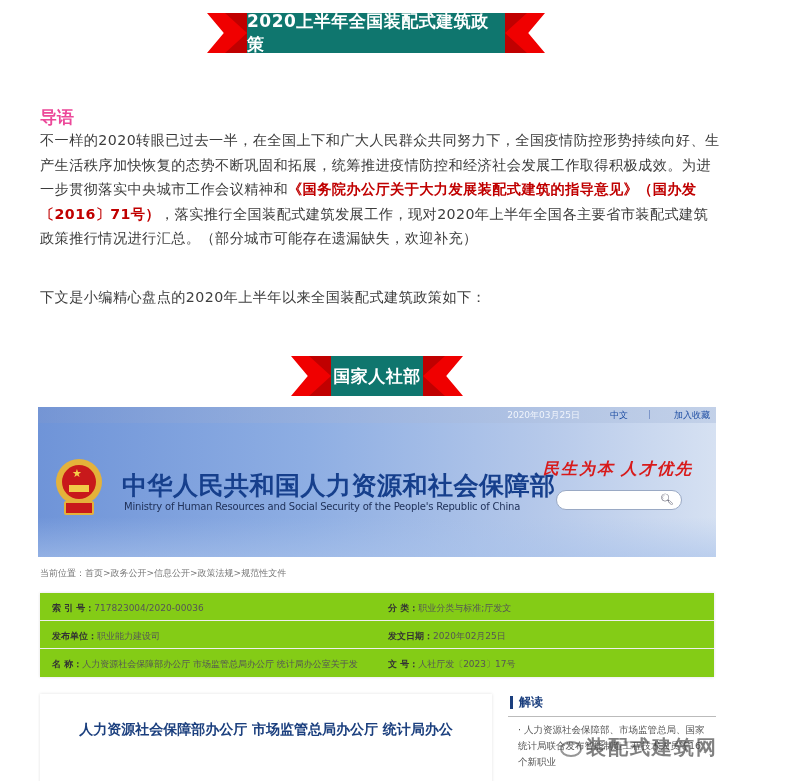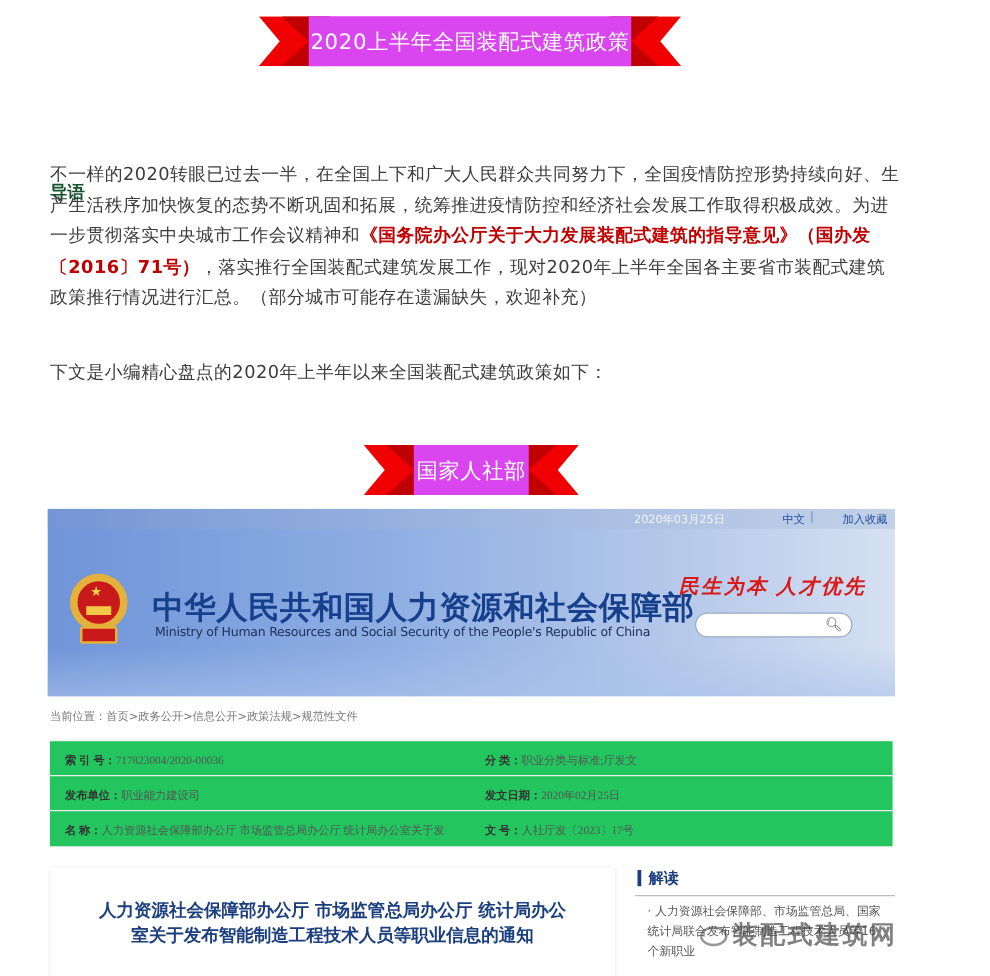--- a/index.html
+++ b/index.html
@@ -6,57 +6,57 @@
   html, body { width: 792px; height: 781px; background: #ffffff; overflow: hidden; }
   body { font-family: "DejaVu Sans", "Liberation Sans", sans-serif; color: #333; position: relative; }
 
   
   .ribbon { position: absolute; height: 40px; }
   .ribbon .tail { position: absolute; top: 0; width: 56px; height: 40px; background: #f00000; }
   .ribbon .tail.left { left: 0; clip-path: polygon(0 0, 100% 0, 100% 100%, 0 100%, 30% 50%); }
   .ribbon .tail.right { right: 0; clip-path: polygon(0 0, 100% 0, 70% 50%, 100% 100%, 0 100%); }
   .ribbon .fold-l { position: absolute; top: 0; left: 18px; width: 40px; height: 40px; background: #c00000; clip-path: polygon(0 0, 100% 0, 100% 100%, 0 100%, 55% 50%); }
   .ribbon .fold-r { position: absolute; top: 0; right: 18px; width: 40px; height: 40px; background: #c00000; clip-path: polygon(0 0, 100% 0, 45% 50%, 100% 100%, 0 100%); }
-  .ribbon .body { position: absolute; top: 0; left: 40px; right: 40px; height: 40px; background: #d946ef; color: #fff; font-weight: normal; font-size: 17px; display: flex; align-items: center; justify-content: center; letter-spacing: 0.5px; }
+  .ribbon .body { position: absolute; top: 0; left: 40px; right: 40px; height: 40px; background: #0f766e; color: #fff; font-weight: bold; font-size: 17px; display: flex; align-items: center; justify-content: center; letter-spacing: 0.5px; }
 
   #ribbon1 { left: 207px; top: 13px; width: 338px; }
   #ribbon2 { left: 291px; top: 356px; width: 172px; }
 
-  .lead-title { position: absolute; left: 40px; top: 106px; color: #14532d; font-weight: bold; font-size: 14px; margin-top: 39px; }
+  .lead-title { position: absolute; left: 40px; top: 106px; color: #ec4899; font-weight: bold; font-size: 17px; }
   .lead-text { position: absolute; left: 40px; top: 128px; width: 680px; font-size: 14.2px; line-height: 24.5px; color: #3c3c3c; letter-spacing: 0.4px; }
   .lead-text .hl { color: #c00000; font-weight: bold; }
   .intro { position: absolute; left: 40px; top: 288px; font-size: 14.2px; color: #3c3c3c; letter-spacing: 0.4px; }
 
   
   .site { position: absolute; left: 38px; top: 407px; width: 678px; height: 464px; overflow: hidden; background: #fff; }
   .site-header { position: absolute; left: 0; top: 0; width: 678px; height: 150px;
     background: linear-gradient(90deg, #6f94d8 0%, #8eaee3 40%, #b6c9ea 75%, #d6e1f2 100%); }
   .site-header .topbar { position: absolute; left: 0; top: 0; width: 100%; height: 16px;
     background: linear-gradient(90deg, rgba(120,150,210,0.6), rgba(190,205,230,0.8)); font-size: 9px; color: #4a6aa8; }
   .topbar .date { position: absolute; right: 136px; top: 2px; color: #f0f4fb; }
-  .topbar .lang { position: absolute; right: 72px; top: 2px; color: #1f4ea3; }
+  .topbar .lang { position: absolute; right: 88px; top: 2px; color: #1f4ea3; }
   .topbar .sep { position: absolute; right: 65px; top: 2px; color: #6a86c0; }
   .topbar .fav { position: absolute; right: 6px; top: 2px; color: #1f4ea3; }
   .site-header .hills { position: absolute; left: 0; bottom: 0; width: 100%; height: 40px;
     background: linear-gradient(180deg, rgba(255,255,255,0) 0%, rgba(170,195,235,0.6) 100%); }
   .emblem { position: absolute; left: 18px; top: 52px; width: 46px; height: 58px; }
   .emblem .ring { position: absolute; left: 0; top: 0; width: 46px; height: 46px; border-radius: 50%; background: #e4b23a; }
   .emblem .core { position: absolute; left: 6px; top: 6px; width: 34px; height: 34px; border-radius: 50%; background: #c8191b; }
   .emblem .star { position: absolute; left: 16px; top: 9px; color: #f5d04a; font-size: 11px; line-height: 11px; }
   .emblem .gate { position: absolute; left: 13px; top: 26px; width: 20px; height: 7px; background: #f1cb48; }
   .emblem .ribbonbase { position: absolute; left: 8px; top: 42px; width: 30px; height: 14px; background: #c8191b; border: 2px solid #e4b23a; border-radius: 2px; }
   .ministry-cn { position: absolute; left: 84px; top: 62px; font-size: 25px; font-weight: bold; color: #163f8c; letter-spacing: 0.5px; }
   .ministry-en { position: absolute; left: 86px; top: 94px; font-size: 10px; color: #20325a; letter-spacing: -0.2px; }
   .slogan { position: absolute; left: 505px; top: 52px; font-size: 16px; color: #d81a1a; font-family: Liberation Serif, serif; font-style: italic; font-weight: bold; letter-spacing: 2px; }
   .site-search { position: absolute; left: 518px; top: 83px; width: 126px; height: 20px; background: #fff; border: 1px solid #9aa9c4; border-radius: 10px; }
   .site-search .icon { position: absolute; right: 7px; top: 2px; font-size: 11px; color: #556; }
 
   .breadcrumb { position: absolute; left: 2px; top: 160px; font-size: 9px; color: #777; }
 
-  .meta { position: absolute; left: 2px; top: 186px; width: 674px; height: 84px; background: #22c55e; box-shadow: 0 0 3px rgba(0,0,0,0.12); font-family: Liberation Serif, serif; }
+  .meta { position: absolute; left: 2px; top: 186px; width: 674px; height: 84px; background: #84cc16; box-shadow: 0 0 3px rgba(0,0,0,0.12); }
   .meta .row { position: absolute; left: 0; width: 100%; height: 28px; border-bottom: 1px solid #eee; font-size: 9px; color: #555; }
   .meta .row:last-child { border-bottom: none; }
   .meta .cell { position: absolute; top: 9px; }
   .meta .cell b { color: #333; font-weight: bold; }
   .meta .c1 { left: 12px; }
   .meta .c2 { left: 348px; }
 
   .notice { position: absolute; left: 2px; top: 287px; width: 452px; height: 90px; background: #fff; box-shadow: 0 0 3px rgba(0,0,0,0.12); }
   .notice-title { position: absolute; left: 0; top: 25px; width: 452px; text-align: center; font-size: 14px; font-weight: bold; color: #1b3f7e; line-height: 20px; }
 
@@ -129,21 +129,20 @@
     </div>
     <div class="row" style="top:56px">
       <span class="cell c1"><b>名 称：</b><span>人力资源社会保障部办公厅 市场监管总局办公厅 统计局办公室关于发</span></span>
       <span class="cell c2"><b>文 号：</b><span>人社厅发〔2023〕17号</span></span>
     </div>
   </div>
 
   <div class="notice">
     <div class="notice-title">
       <div>人力资源社会保障部办公厅 市场监管总局办公厅 统计局办公</div>
-      <div>室关于发布智能制造工程技术人员等职业信息的通知</div>
     </div>
   </div>
 
   <div class="jiedu">
     <div class="jiedu-head">解读</div>
     <div class="jiedu-line"></div>
     <div class="jiedu-text">
       <div>· 人力资源社会保障部、市场监管总局、国家</div>
       <div>统计局联合发布智能制造工程技术人员等16</div>
       <div>个新职业</div>

